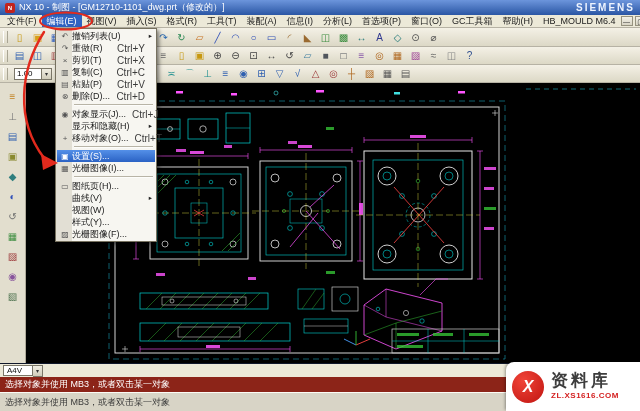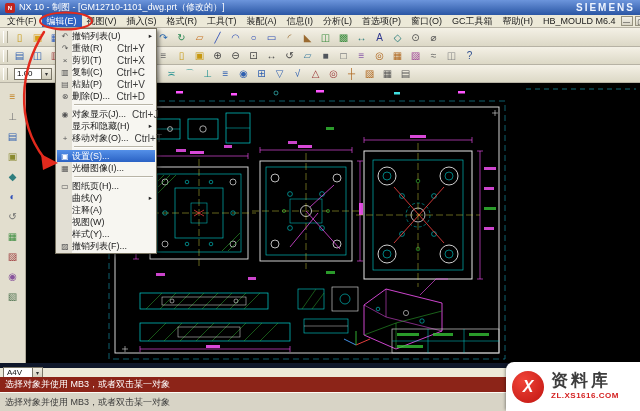--- a/index.html
+++ b/index.html
@@ -42,21 +42,21 @@
     border:1px solid #76715f;box-shadow:2px 2px 4px rgba(0,0,0,.5);padding:1px;box-sizing:border-box;}
   .mi{display:flex;align-items:center;height:12px;padding:0 3px 0 1px;font-size:9px;color:#1c1c1c;}
   .mi-ico{width:14px;font-size:8px;text-align:center;color:#555;flex:0 0 auto;}
   .mi-l{white-space:nowrap;}
   .mi-s{margin-left:auto;font-size:10px;color:#3c3c3c;padding-left:6px;white-space:nowrap;}
   .mi-a{width:7px;text-align:right;font-size:6.5px;color:#222;flex:0 0 auto;}
   .mi.hl{background:linear-gradient(#5490e8,#2a62c4);color:#fff;}
   .mi.hl .mi-ico,.mi.hl .mi-s,.mi.hl .mi-a{color:#fff;}
   .mi.sep{height:0;padding:0;margin:2px 2px 2px 17px;border-top:1px solid #b8b4a6;border-bottom:1px solid #fdfdfb;}
   .statusrow{position:absolute;left:0;top:363px;width:640px;height:14px;background:#ece9d8;
-    border-top:5px solid #0f172a;display:flex;align-items:center;padding:0 3px;box-sizing:border-box;gap:4px;}
+    border-top:1px solid #0f172a;display:flex;align-items:center;padding:0 3px;box-sizing:border-box;gap:4px;}
   .sheet-combo{display:flex;align-items:center;}
   .sc-box{width:30px;height:11px;background:#fff;border:1px solid #7a7668;font-size:8px;
     line-height:10px;padding-left:3px;box-sizing:border-box;color:#111;}
   .promptbar{position:absolute;left:0;top:377px;width:640px;height:15px;background:#8c2418;
     color:#fff;font-size:9px;line-height:15px;padding-left:5px;box-sizing:border-box;white-space:nowrap;}
   .taskbar{position:absolute;left:0;top:392px;width:640px;height:19px;background:#d8d4c6;
     border-top:1px solid #fbfaf4;font-size:9px;color:#3a3a3a;line-height:19px;padding-left:5px;box-sizing:border-box;white-space:nowrap;}
   .watermark{position:absolute;left:506px;top:362px;width:134px;height:49px;background:#fff;
     z-index:60;display:flex;align-items:center;padding:4px 6px;box-sizing:border-box;gap:7px;
     border-top-left-radius:8px;box-shadow:-1px -1px 3px rgba(0,0,0,.35);}
@@ -439,39 +439,33 @@
       <span class="mi-a"></span>
     </div>
     <div class="mi ">
       <span class="mi-ico"></span>
       <span class="mi-l">曲线(V)</span>
       <span class="mi-s"></span>
       <span class="mi-a">▸</span>
     </div>
     <div class="mi ">
       <span class="mi-ico"></span>
-      <span class="mi-l">注释(A)</span>
-      <span class="mi-s"></span>
-      <span class="mi-a"></span>
-    </div>
-    <div class="mi ">
-      <span class="mi-ico"></span>
       <span class="mi-l">视图(W)</span>
       <span class="mi-s"></span>
       <span class="mi-a"></span>
     </div>
     <div class="mi ">
       <span class="mi-ico"></span>
       <span class="mi-l">样式(Y)...</span>
       <span class="mi-s"></span>
       <span class="mi-a"></span>
     </div>
     <div class="mi ">
       <span class="mi-ico">▨</span>
-      <span class="mi-l">撤销列表(F)...</span>
+      <span class="mi-l">光栅图像(F)...</span>
       <span class="mi-s"></span>
       <span class="mi-a"></span>
     </div>
   </div>
 
 <div class="statusrow">
   <span class="sheet-combo">
     <span class="sc-box">A4V</span>
     <span class="dd-btn">▾</span>
   </span>

